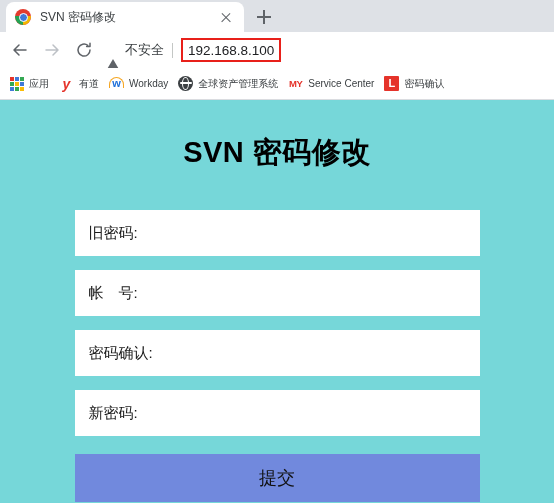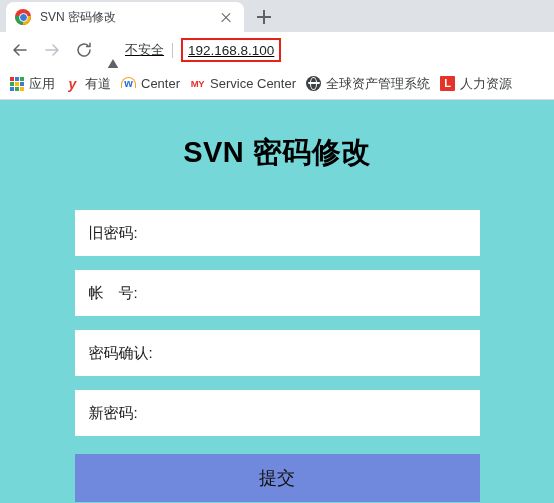--- a/index.html
+++ b/index.html
@@ -152,21 +152,20 @@
   .omnibox {
     flex: 1 1 auto;
     height: 26px;
     margin-left: 6px;
     margin-right: 8px;
     background: #ffffff;
     display: flex;
     align-items: center;
     position: relative;
     font-size: 13px;
-    text-decoration: underline;
   }
 
   .warn-icon {
     flex: 0 0 14px;
     width: 14px; height: 13px;
     position: relative;
     margin-right: 5px;
   }
   .warn-icon .tri {
     width: 0; height: 0;
@@ -229,21 +228,21 @@
 
   .bm-item {
     display: flex;
     align-items: center;
     height: 24px;
     padding: 0 5px;
     flex: 0 0 auto;
     white-space: nowrap;
   }
   .bm-label {
-    font-size: 13px;
+    font-size: 10px;
     color: #3c4043;
     margin-left: 5px;
   }
 
   
   .apps-grid {
     width: 14px; height: 14px;
     display: grid;
     grid-template-columns: repeat(3, 4px);
     grid-template-rows: repeat(3, 4px);
@@ -464,36 +463,36 @@
       <div class="bm-item">
         <span class="bm-ico-text ico-youdao">y</span>
         <span class="bm-label">有道</span>
       </div>
 
       <div class="bm-item">
         <span class="ico-workday">
           <span class="arc"></span>
           <span class="w">w</span>
         </span>
-        <span class="bm-label">Center</span>
+        <span class="bm-label">Workday</span>
+      </div>
+
+      <div class="bm-item">
+        <span class="ico-globe"></span>
+        <span class="bm-label">全球资产管理系统</span>
       </div>
 
       <div class="bm-item">
         <span class="bm-ico-text ico-my">MY</span>
         <span class="bm-label">Service Center</span>
       </div>
 
       <div class="bm-item">
-        <span class="ico-globe"></span>
-        <span class="bm-label">全球资产管理系统</span>
-      </div>
-
-      <div class="bm-item">
         <span class="ico-hr">L</span>
-        <span class="bm-label">人力资源</span>
+        <span class="bm-label">密码确认</span>
       </div>
 
     </div>
   </div>
 
   <div class="page" style="background: rgb(118, 215, 217);">
 
     <div class="page-title">SVN 密码修改</div>
 
     <div class="form">

